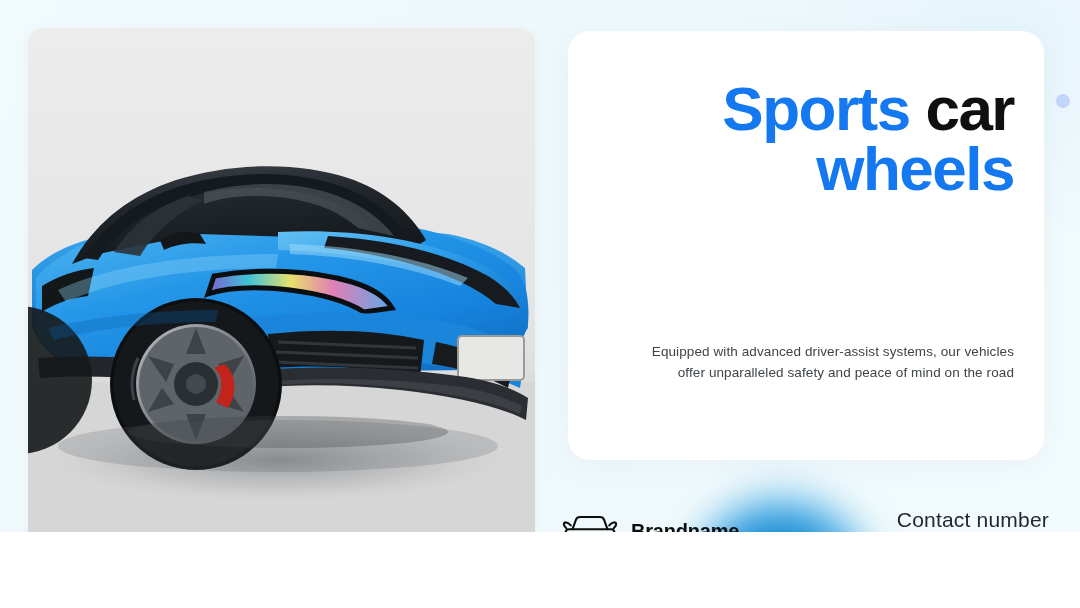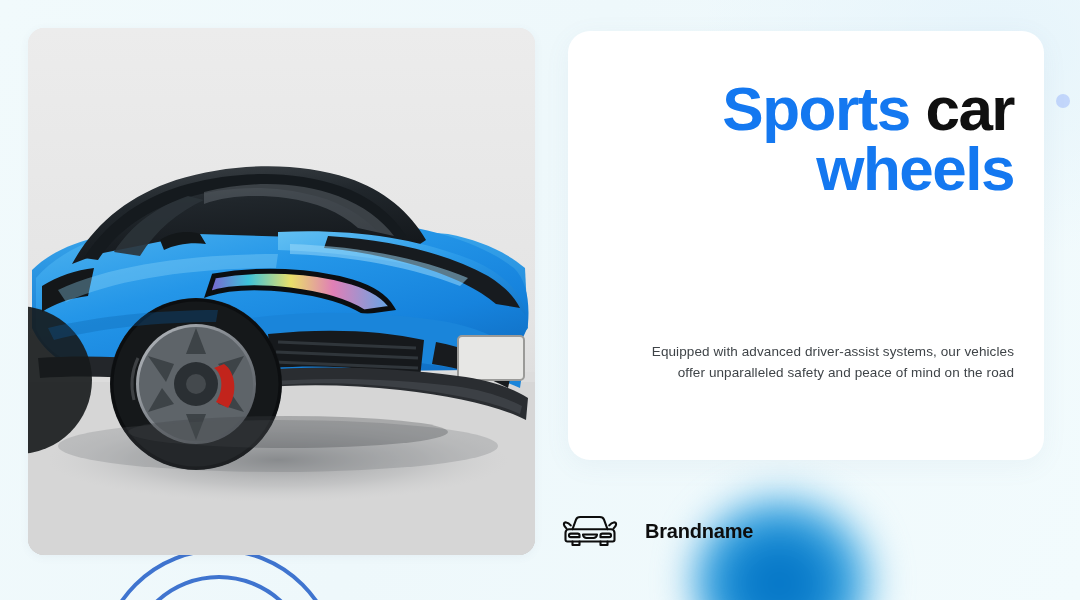--- a/index.html
+++ b/index.html
@@ -4,21 +4,21 @@
 <title>Sports car passion on wheels</title>
 <style>
   * { margin:0; padding:0; box-sizing:border-box; }
   html, body {
     width:1080px; height:608px;
     overflow:hidden;
     font-family:"Liberation Sans", sans-serif;
   }
   #stage {
     position:relative;
-    width:1080px; height:600px;
+    width:1080px; height:532px;
     background:
       radial-gradient(ellipse 420px 300px at 92% 8%, #e6f4fb 0%, rgba(230,244,251,0) 70%),
       linear-gradient(115deg, #f1fafc 0%, #eef8fb 45%, #f2fbfd 100%);
     overflow:hidden;
     padding-left:15px;
   }
 
   
   .rings { position:absolute; left:98px; top:548px; width:242px; height:60px; overflow:hidden; }
   .rings svg { position:absolute; left:0; top:0; }
@@ -88,21 +88,21 @@
     letter-spacing:0.1px;
     padding-left:26px;
   }
 
   
   .brand {
     position:absolute;
     left:562px; top:513px;
     display:flex;
     align-items:center;
-    gap:27px;
+    gap:13px;
     z-index:3;
   }
   .brand-icon { width:56px; height:36px; display:block; }
   .brand-name {
     font-size:20px;
     font-weight:bold;
     color:#0d0d0d;
     letter-spacing:-0.2px;
   }
 
@@ -314,15 +314,16 @@
         <path d="M54 23 L46 23 C44.8 23 44 23.8 44 25 L44 27 L54 27 C55.2 27 56 26.2 56 25 C56 23.8 55.2 23 54 23 Z"></path>
         <path d="M24 24 L40 24 C40 26.2 38.2 28 36 28 L28 28 C25.8 28 24 26.2 24 24 Z"></path>
         <path d="M12 32 L12 36 L20 36 L20 32"></path>
         <path d="M44 32 L44 36 L52 36 L52 32"></path>
       </svg>
     </span>
     <span class="brand-name">Brandname</span>
   </div>
 
   <div class="contact">
+    <div class="contact-label">Contact number</div>
   </div>
 
 </div>
 
 </body></html>

